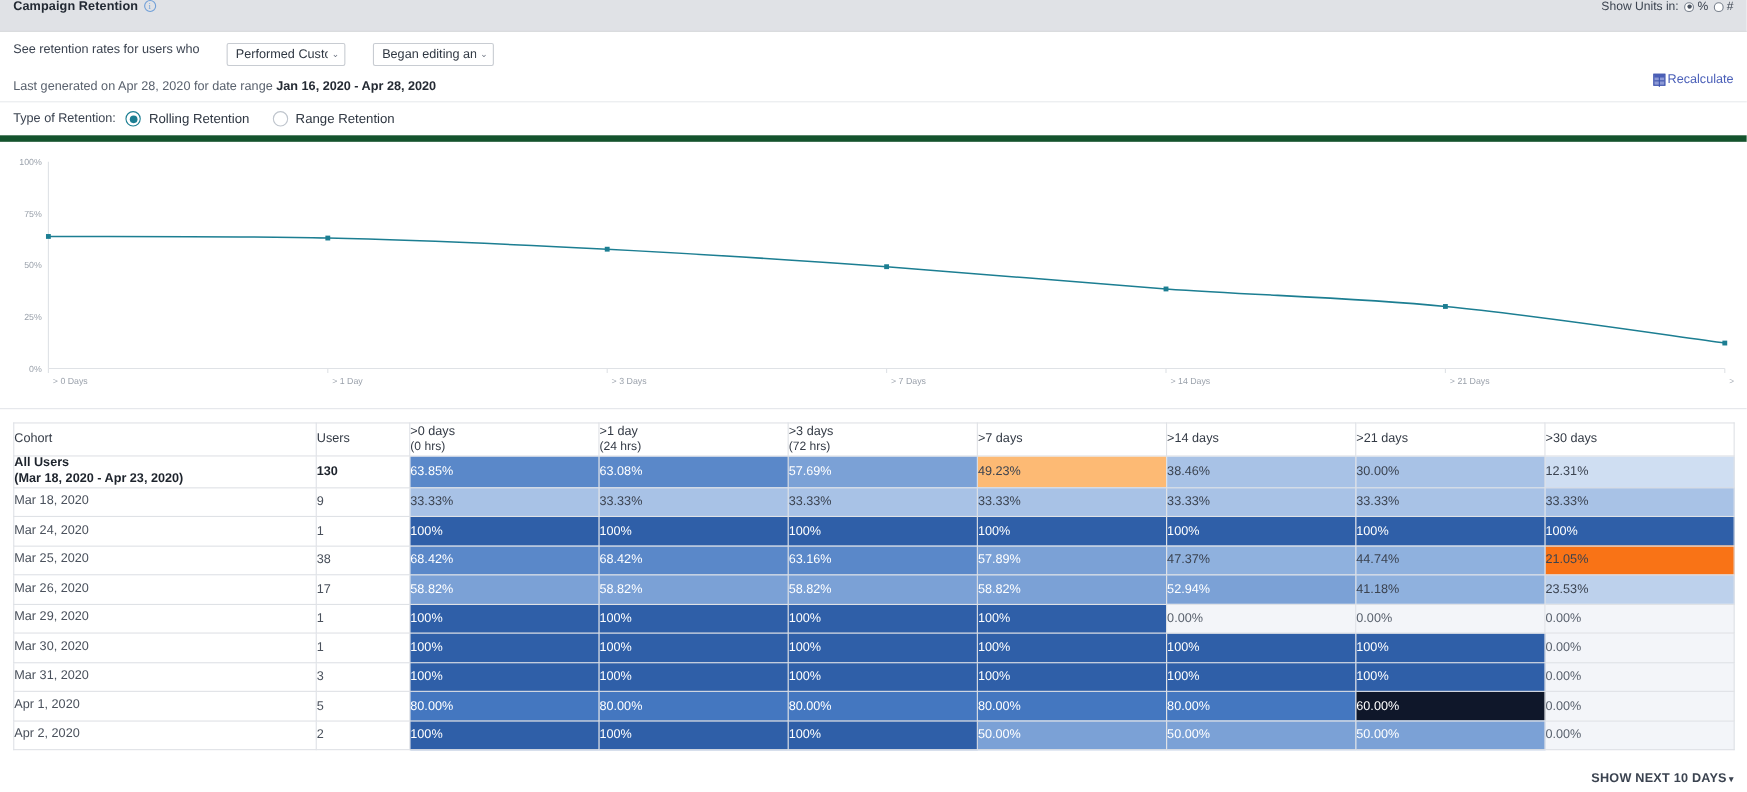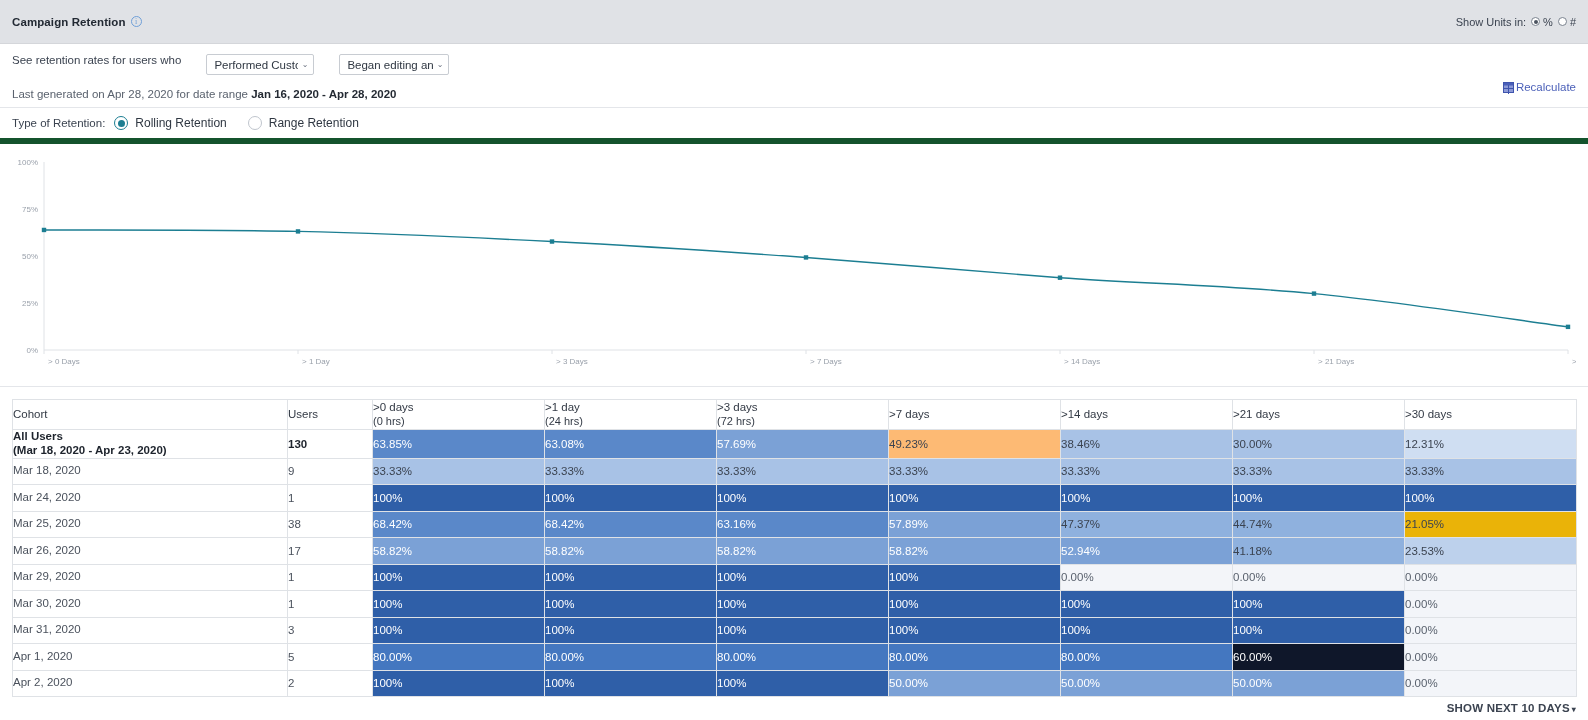--- a/index.html
+++ b/index.html
@@ -8,24 +8,24 @@
     width: 1588px; height: 720px;
     background: #ffffff;
     font-family: "Liberation Sans", sans-serif;
     color: #333a45;
     overflow: hidden;
   }
   .page { position: relative; width: 1588px; height: 720px; }
 
   
   .topbar {
-    height: 44px;
+    height: 29px;
     background: #e0e2e6;
     display: flex;
-    align-items: center;
+    align-items: flex-start;
     padding: 0 12px 0 12px;
     border-bottom: 1px solid #d4d6da;
   }
   .topbar-title {
     font-size: 11.5px;
     font-weight: bold;
     color: #222933;
     letter-spacing: .1px;
   }
   .info-icon {
@@ -334,21 +334,21 @@
           </tr>
           <tr>
             <td class="cohort"><span>Mar 25, 2020</span></td>
             <td class="users">38</td>
             <td class="val" style="background: rgb(90, 136, 201); color: rgb(255, 255, 255);">68.42%</td>
             <td class="val" style="background: rgb(90, 136, 201); color: rgb(255, 255, 255);">68.42%</td>
             <td class="val" style="background: rgb(90, 136, 201); color: rgb(255, 255, 255);">63.16%</td>
             <td class="val" style="background: rgb(123, 161, 214); color: rgb(255, 255, 255);">57.89%</td>
             <td class="val" style="background: rgb(143, 177, 222); color: rgb(59, 67, 80);">47.37%</td>
             <td class="val" style="background: rgb(143, 177, 222); color: rgb(59, 67, 80);">44.74%</td>
-            <td class="val" style="background: #eab308; color: rgb(59, 67, 80);">21.05%</td>
+            <td class="val" style="background: #f97316; color: rgb(59, 67, 80);">21.05%</td>
           </tr>
           <tr>
             <td class="cohort"><span>Mar 26, 2020</span></td>
             <td class="users">17</td>
             <td class="val" style="background: rgb(123, 161, 214); color: rgb(255, 255, 255);">58.82%</td>
             <td class="val" style="background: rgb(123, 161, 214); color: rgb(255, 255, 255);">58.82%</td>
             <td class="val" style="background: rgb(123, 161, 214); color: rgb(255, 255, 255);">58.82%</td>
             <td class="val" style="background: rgb(123, 161, 214); color: rgb(255, 255, 255);">58.82%</td>
             <td class="val" style="background: rgb(123, 161, 214); color: rgb(255, 255, 255);">52.94%</td>
             <td class="val" style="background: rgb(143, 177, 222); color: rgb(59, 67, 80);">41.18%</td>

